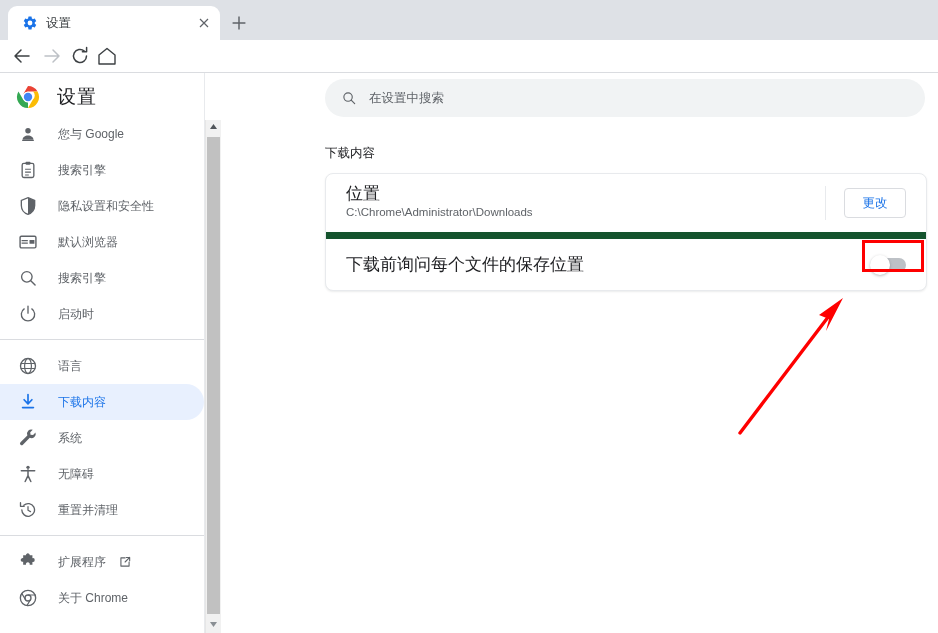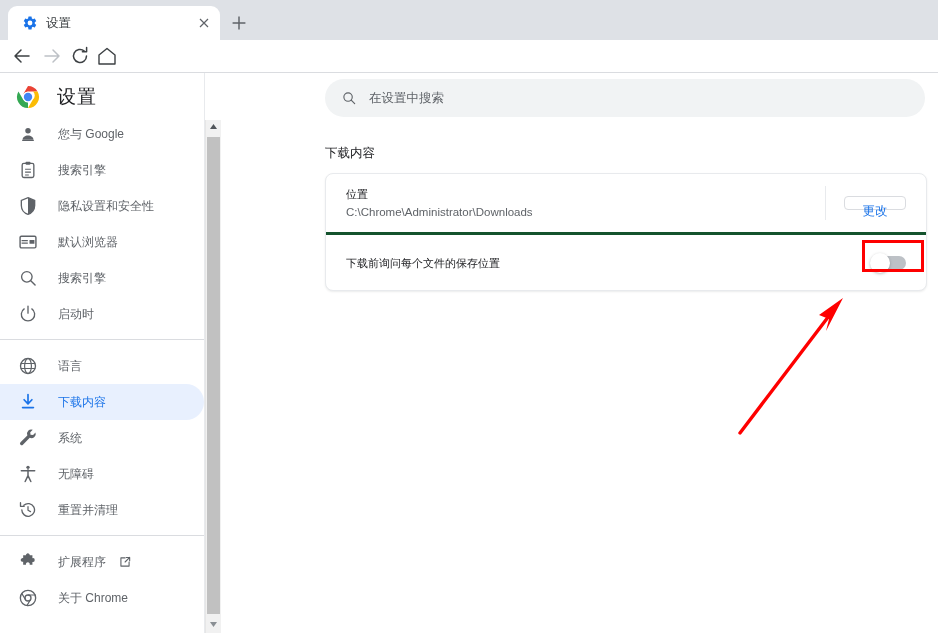--- a/index.html
+++ b/index.html
@@ -281,46 +281,46 @@
     overflow: hidden;
   }
   .card-row {
     position: relative;
     min-height: 58px;
     display: flex;
     align-items: center;
     padding: 0 20px;
     box-sizing: border-box;
   }
-  .card-row + .card-row { border-top: 3px solid #14532d; }
+  .card-row + .card-row { border-top: 7px solid #14532d; }
 
   .row-texts { flex: 1 1 auto; }
   .row-label {
-    font-size: 11px;
+    font-size: 17px;
     color: #202124;
     line-height: 18px;
   }
   .row-sub {
     font-size: 11.5px;
     color: #5f6368;
     line-height: 17px;
     margin-top: 1px;
   }
 
   .row-sep {
     width: 1px;
     height: 34px;
     background: #e8eaed;
     margin-right: 18px;
     flex: none;
   }
   .change-btn {
     flex: none;
     min-width: 62px;
-    height: 14px;
+    height: 30px;
     line-height: 28px;
     text-align: center;
     border: 1px solid #dadce0;
     border-radius: 4px;
     color: #1a73e8;
     font-size: 12.5px;
     background: #ffffff;
     cursor: pointer;
     padding: 0 14px;
     box-sizing: border-box;

